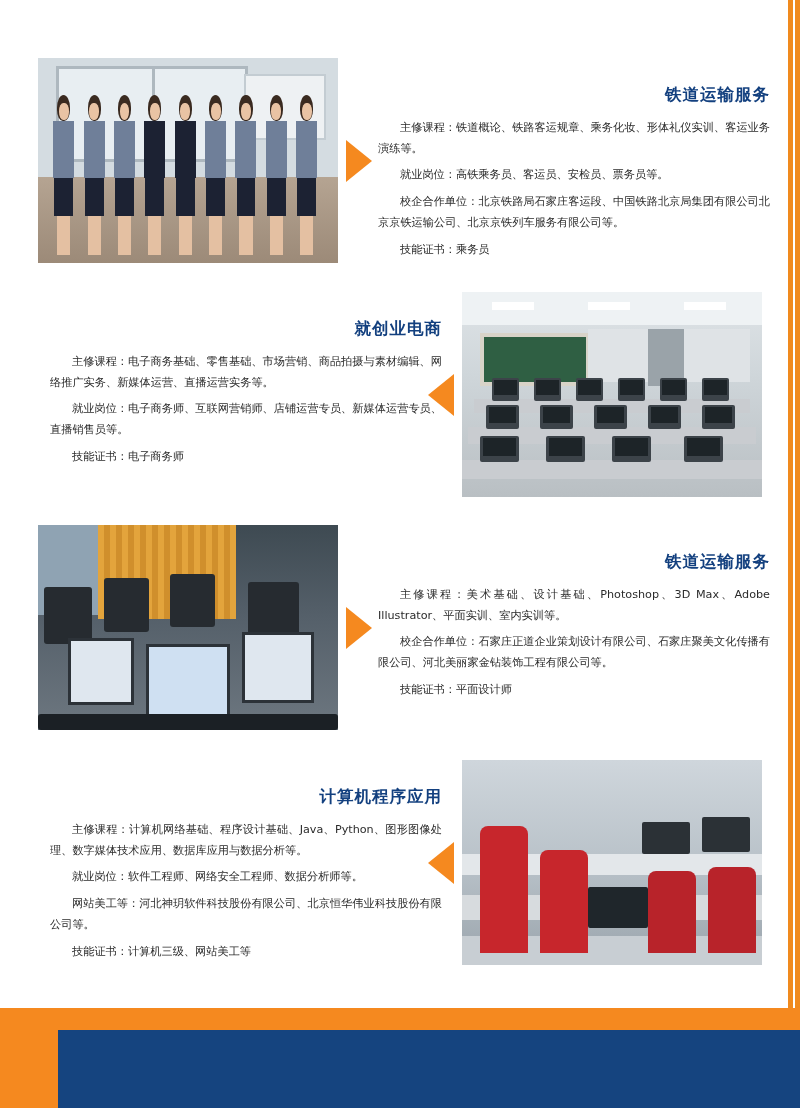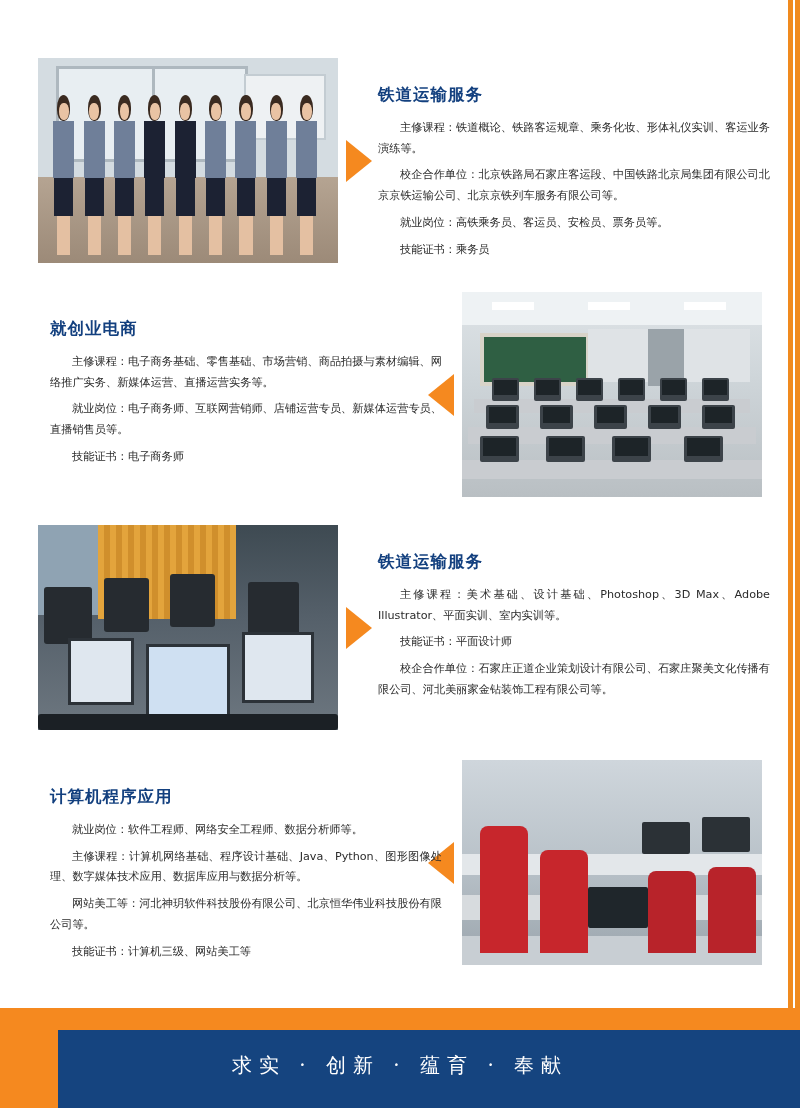--- a/index.html
+++ b/index.html
@@ -85,21 +85,21 @@
     width: 392px;
     top: 26px;
   }
   .textblock.on-right { left: 348px; }
   .textblock.on-left { left: 20px; }
 
   .sec-title {
     font-size: 16.5px;
     font-weight: bold;
     color: #13407f;
-    text-align: left;
+    text-align: right;
     letter-spacing: 1px;
     margin: 0 0 12px 0;
     font-family: "DejaVu Sans", "Liberation Sans", sans-serif;
   }
   .para {
     font-size: 11.2px;
     line-height: 1.85;
     color: #2b2b2b;
     text-indent: 22px;
     margin: 0 0 6px 0;
@@ -263,22 +263,22 @@
               <div class="skirt"></div>
               <div class="legs"></div>
             </div>
         </div>
       </div>
     </div>
     <div class="arrow point-right"></div>
     <div class="textblock on-right">
       <h2 class="sec-title">铁道运输服务</h2>
       <p class="para">主修课程：铁道概论、铁路客运规章、乘务化妆、形体礼仪实训、客运业务演练等。</p>
+      <p class="para">就业岗位：高铁乘务员、客运员、安检员、票务员等。</p>
       <p class="para">校企合作单位：北京铁路局石家庄客运段、中国铁路北京局集团有限公司北京京铁运输公司、北京京铁列车服务有限公司等。</p>
-      <p class="para">就业岗位：高铁乘务员、客运员、安检员、票务员等。</p>
       <p class="para">技能证书：乘务员</p>
     </div>
   </div>
 
   <div class="section sec2">
     <div class="photo right">
       <div class="ph-inner lab">
         <div class="ceil"></div>
         <div class="light" style="left:10%"></div>
         <div class="light" style="left:42%"></div>
@@ -327,22 +327,22 @@
         <div class="scr" style="left:10%; top:55%; width:20%; height:30%;"></div>
         <div class="scr2" style="left:36%; top:58%; width:26%; height:38%;"></div>
         <div class="scr" style="left:68%; top:52%; width:22%; height:32%;"></div>
         <div class="st" style="left:0%; bottom:0%; width:100%; height:8%; background:#1b2025;"></div>
       </div>
     </div>
     <div class="arrow point-right"></div>
     <div class="textblock on-right">
       <h2 class="sec-title">铁道运输服务</h2>
       <p class="para">主修课程：美术基础、设计基础、Photoshop、3D Max、Adobe Illustrator、平面实训、室内实训等。</p>
+      <p class="para">校企合作单位：石家庄正道企业策划设计有限公司、石家庄聚美文化传播有限公司、河北美丽家金钻装饰工程有限公司等。</p>
       <p class="para">技能证书：平面设计师</p>
-      <p class="para">校企合作单位：石家庄正道企业策划设计有限公司、石家庄聚美文化传播有限公司、河北美丽家金钻装饰工程有限公司等。</p>
     </div>
   </div>
 
   <div class="section sec4">
     <div class="photo right">
       <div class="ph-inner p4">
         <div class="rowdesk" style="left:0%; top:46%; width:100%; height:10%;"></div>
         <div class="rowdesk" style="left:0%; top:66%; width:100%; height:12%; background:#d7dbde;"></div>
         <div class="rowdesk" style="left:0%; bottom:0%; width:100%; height:14%; background:#c8ced3;"></div>
         <div class="mon4" style="left:60%; top:30%; width:16%; height:16%;"></div>
@@ -350,27 +350,26 @@
         <div class="mon4" style="left:42%; top:62%; width:20%; height:20%; background:#1f262b;"></div>
         <div class="kid" style="left:6%;"></div>
         <div class="kid" style="left:26%; height:50%;"></div>
         <div class="kid" style="left:62%; height:40%; background:#b8232a;"></div>
         <div class="kid" style="left:82%; height:42%; background:#b8232a;"></div>
       </div>
     </div>
     <div class="arrow point-left"></div>
     <div class="textblock on-left">
       <h2 class="sec-title">计算机程序应用</h2>
+      <p class="para">主修课程：计算机网络基础、程序设计基础、Java、Python、图形图像处理、数字媒体技术应用、数据库应用与数据分析等。</p>
       <p class="para">就业岗位：软件工程师、网络安全工程师、数据分析师等。</p>
-      <p class="para">主修课程：计算机网络基础、程序设计基础、Java、Python、图形图像处理、数字媒体技术应用、数据库应用与数据分析等。</p>
       <p class="para">网站美工等：河北神玥软件科技股份有限公司、北京恒华伟业科技股份有限公司等。</p>
       <p class="para">技能证书：计算机三级、网站美工等</p>
     </div>
   </div>
 
   <div class="footer">
     <div class="orange-top"></div>
     <div class="navy"></div>
     <div class="orange-corner"></div>
-    <div class="slogan">求实 · 创新 · 蕴育 · 奉献</div>
   </div>
 
 </div>
 
 </body></html>

